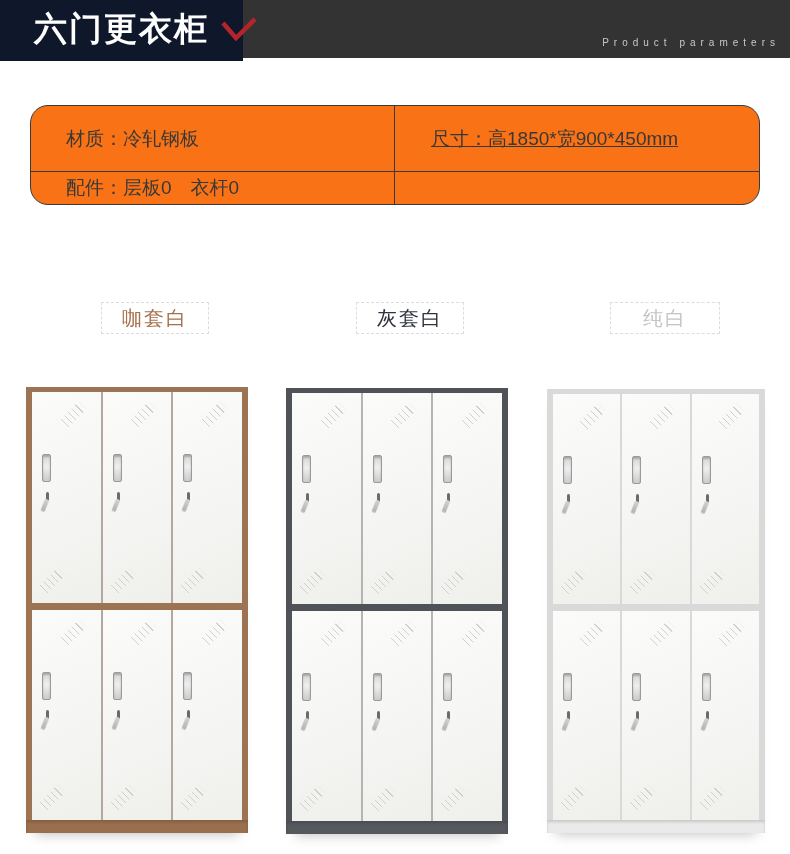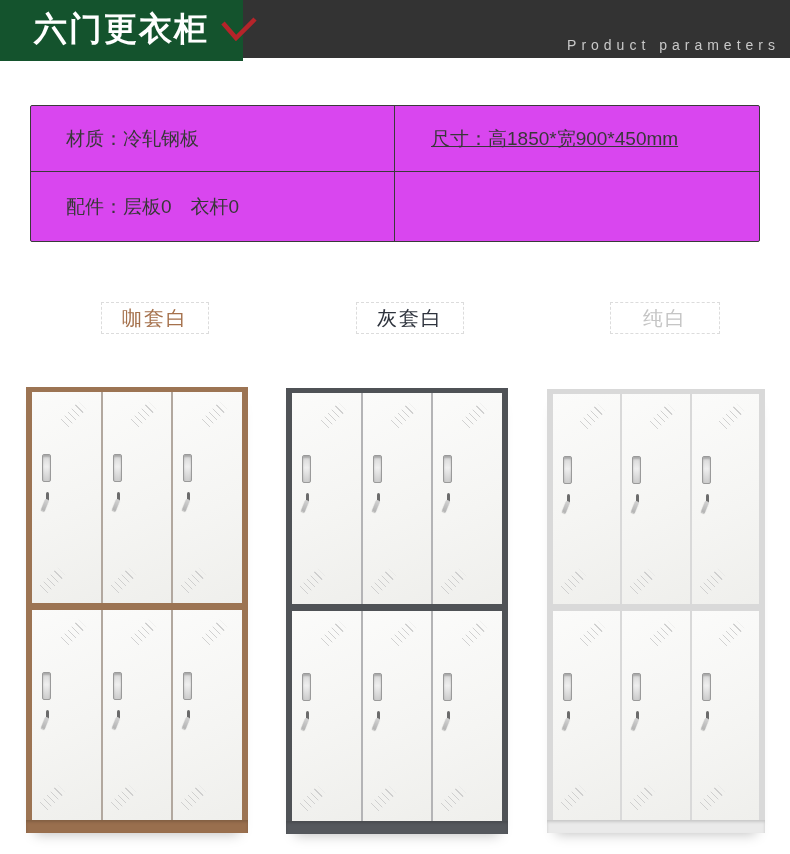--- a/index.html
+++ b/index.html
@@ -5,26 +5,26 @@
   html,body{margin:0;padding:0;background:#fff;}
   .page{position:relative;width:790px;height:854px;background:#ffffff;overflow:hidden;
         font-family:"Liberation Sans",sans-serif;}
 
   
   .top-bar{position:absolute;left:0;top:0;width:790px;height:58px;background:#333333;}
   .red-block{position:absolute;left:0;top:0;width:243px;height:61px;background:#f10d0d;
              display:flex;align-items:center;justify-content:center;}
   .red-title{color:#ffffff;font-size:33px;font-weight:700;letter-spacing:2px;padding-bottom:2px;}
   .check-icon{position:absolute;left:220px;top:17px;}
-  .pp-text{position:absolute;right:10px;top:37px;color:#c9c9c9;font-size:14px;letter-spacing:5px;}
-
-  
-  .spec-table{position:absolute;left:30px;top:105px;width:730px;height:137px;box-sizing:border-box;
-              border:1.5px solid #3a3a3a;border-radius:2px;display:grid;
-              grid-template-columns:364px 1fr;grid-template-rows:66px 1fr;overflow:hidden;background:#d946ef;}
+  .pp-text{position:absolute;right:10px;top:37px;color:#c9c9c9;font-size:10px;letter-spacing:5px;}
+
+  
+  .spec-table{position:absolute;left:30px;top:105px;width:730px;height:100px;box-sizing:border-box;
+              border:1.5px solid #3a3a3a;border-radius:18px;display:grid;
+              grid-template-columns:364px 1fr;grid-template-rows:66px 1fr;overflow:hidden;background:#f97316;}
   .spec-cell{display:flex;align-items:center;padding-left:35px;font-size:19px;color:#383838;
              white-space:pre;box-sizing:border-box;}
   .spec-cell.right{padding-left:36px;}
   .cell-0{border-right:1.5px solid #3a3a3a;border-bottom:1.5px solid #3a3a3a;}
   .cell-1{border-bottom:1.5px solid #3a3a3a;text-decoration:underline;}
   .cell-2{border-right:1.5px solid #3a3a3a;text-align:right;}
 
   
   .swatch{position:absolute;top:302px;height:32px;box-sizing:border-box;border:1px dashed #dcdcdc;
           display:flex;align-items:center;justify-content:center;font-size:20px;font-weight:500;
@@ -63,21 +63,21 @@
                background:linear-gradient(180deg,#d2d2d2,#b3b3b3);border-radius:1px;
                transform:rotate(22deg);box-shadow:0 1px 1px rgba(0,0,0,.25);}
 </style>
 </head>
 <body>
 
 <div class="page">
 
   <div class="top-bar" style="background: rgb(51, 51, 51);"></div>
 
-  <div class="red-block" style="background: #14532d;">
+  <div class="red-block" style="background: #0f172a;">
     <span class="red-title">六门更衣柜</span>
   </div>
 
   <svg class="check-icon" width="38" height="24" viewBox="0 0 38 24">
     <polyline points="3,6 16,21 35,2" fill="none" stroke="#b5242a" stroke-width="4.5"></polyline>
   </svg>
 
   <span class="pp-text">Product parameters</span>
 
   <div class="spec-table">

